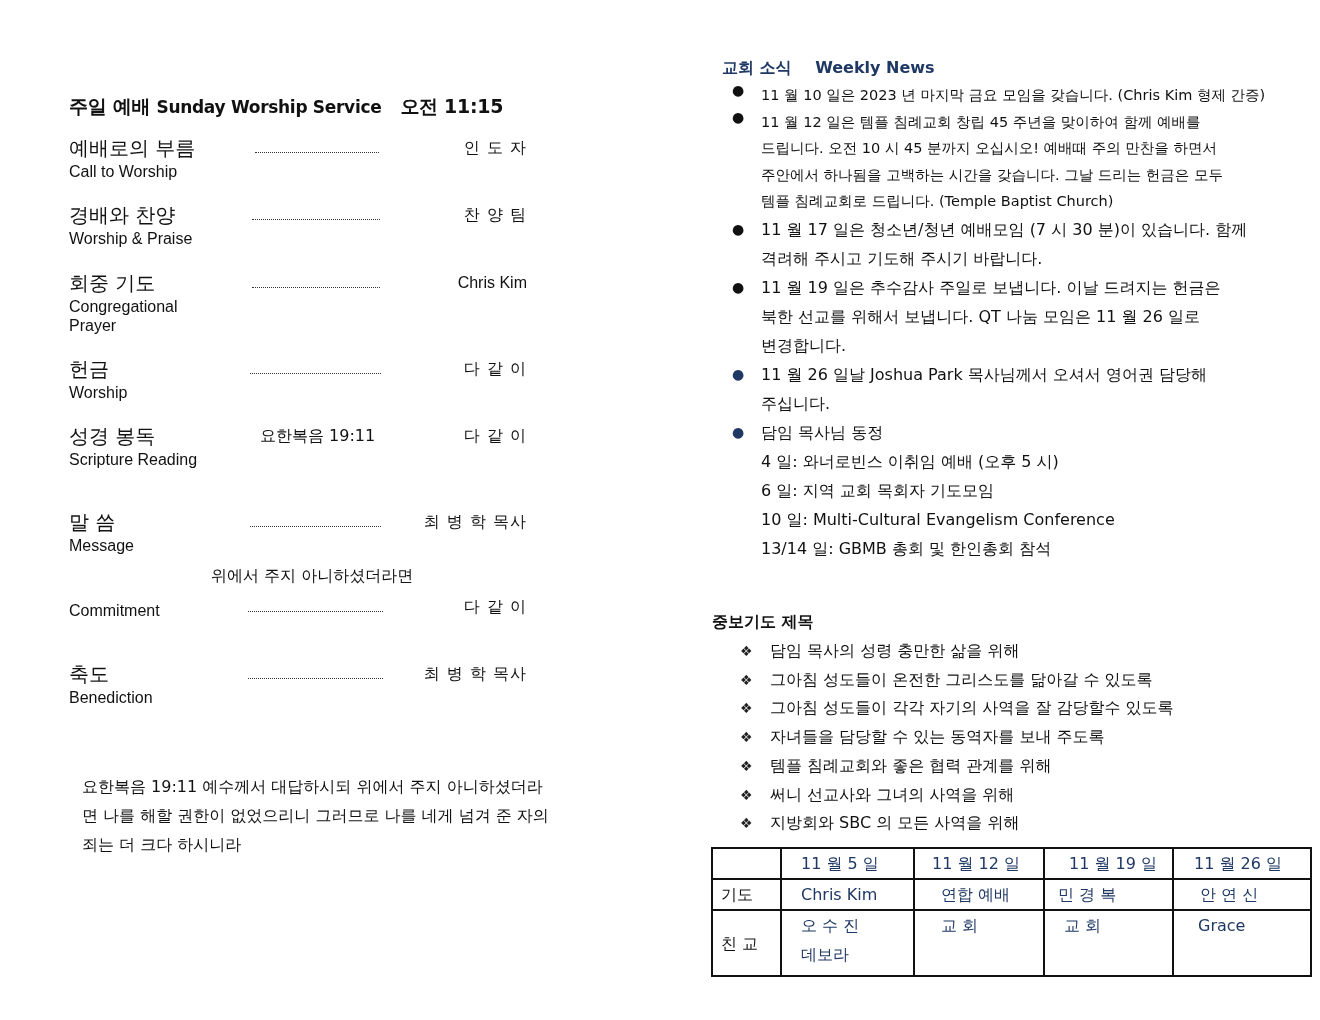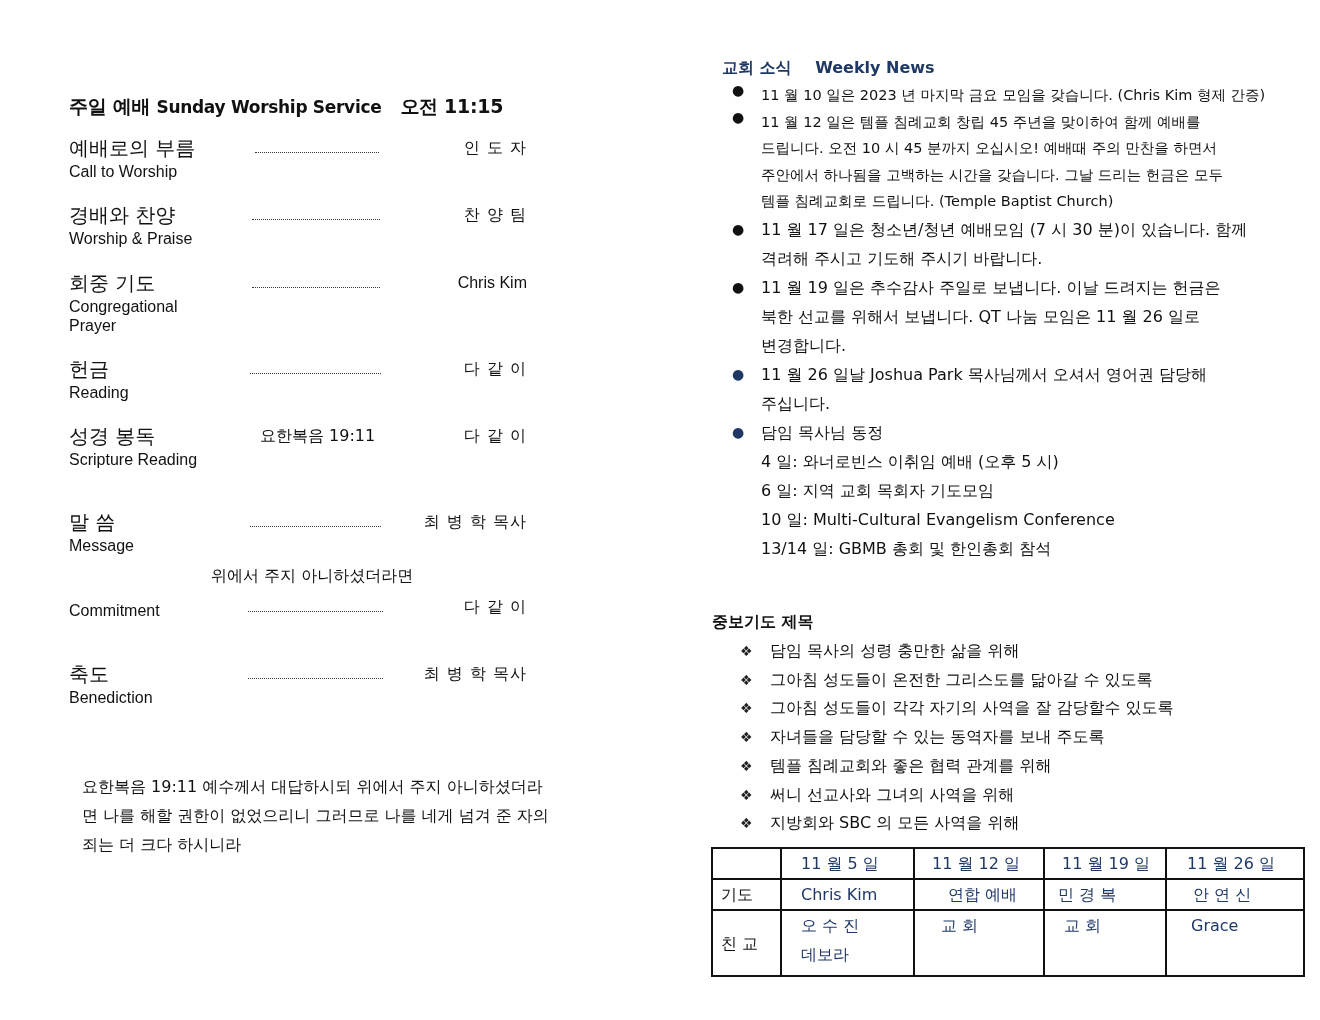--- a/index.html
+++ b/index.html
@@ -76,21 +76,21 @@
 
   <div class="svc-item" style="top:273px;">
     <div class="svc-ko">회중 기도</div>
     <div class="svc-en">Congregational Prayer</div>
     <div class="svc-dots"></div>
     <div class="svc-leader en">Chris Kim</div>
   </div>
 
   <div class="svc-item" style="top:359px;">
     <div class="svc-ko">헌금</div>
-    <div class="svc-en">Reading</div>
+    <div class="svc-en">Worship</div>
     <div class="svc-dots" style="left:181px;width:131px;"></div>
     <div class="svc-leader">다 같 이</div>
   </div>
 
   <div class="svc-item" style="top:426px;">
     <div class="svc-ko">성경 봉독</div>
     <div class="svc-en">Scripture Reading</div>
     <div class="svc-mid">요한복음 19:11</div>
     <div class="svc-leader">다 같 이</div>
   </div>
@@ -174,27 +174,27 @@
     <li class="prayer-item"><span class="diamond">❖</span><span>써니 선교사와 그녀의 사역을 위해</span></li>
     <li class="prayer-item"><span class="diamond">❖</span><span>지방회와 SBC 의 모든 사역을 위해</span></li>
   </ul>
 
   <table class="roster">
     <tbody>
         <tr class="hdr">
       <td style="width:51px;"></td>
       <td style="width:104px;padding-left:19px;">11 월 5 일</td>
       <td style="width:103px;padding-left:17px;">11 월 12 일</td>
-      <td style="width:95px;padding-left:17px;">11 월 19 일</td>
+      <td style="width:95px;padding-left:24px;">11 월 19 일</td>
       <td style="width:108px;padding-left:20px;">11 월 26 일</td>
     </tr>
     <tr class="r1">
       <td class="rowlabel">기도</td>
       <td style="padding-left:19px;">Chris Kim</td>
-      <td style="padding-left:33px;">연합 예배</td>
+      <td style="padding-left:26px;">연합 예배</td>
       <td style="padding-left:13px;">민 경 복</td>
       <td style="padding-left:26px;">안 연 신</td>
     </tr>
     <tr class="r2">
       <td class="rowlabel">친 교</td>
       <td style="padding-left:19px;">
         <div>오 수 진</div>
         <div>데보라</div>
       </td>
       <td style="padding-left:26px;">

